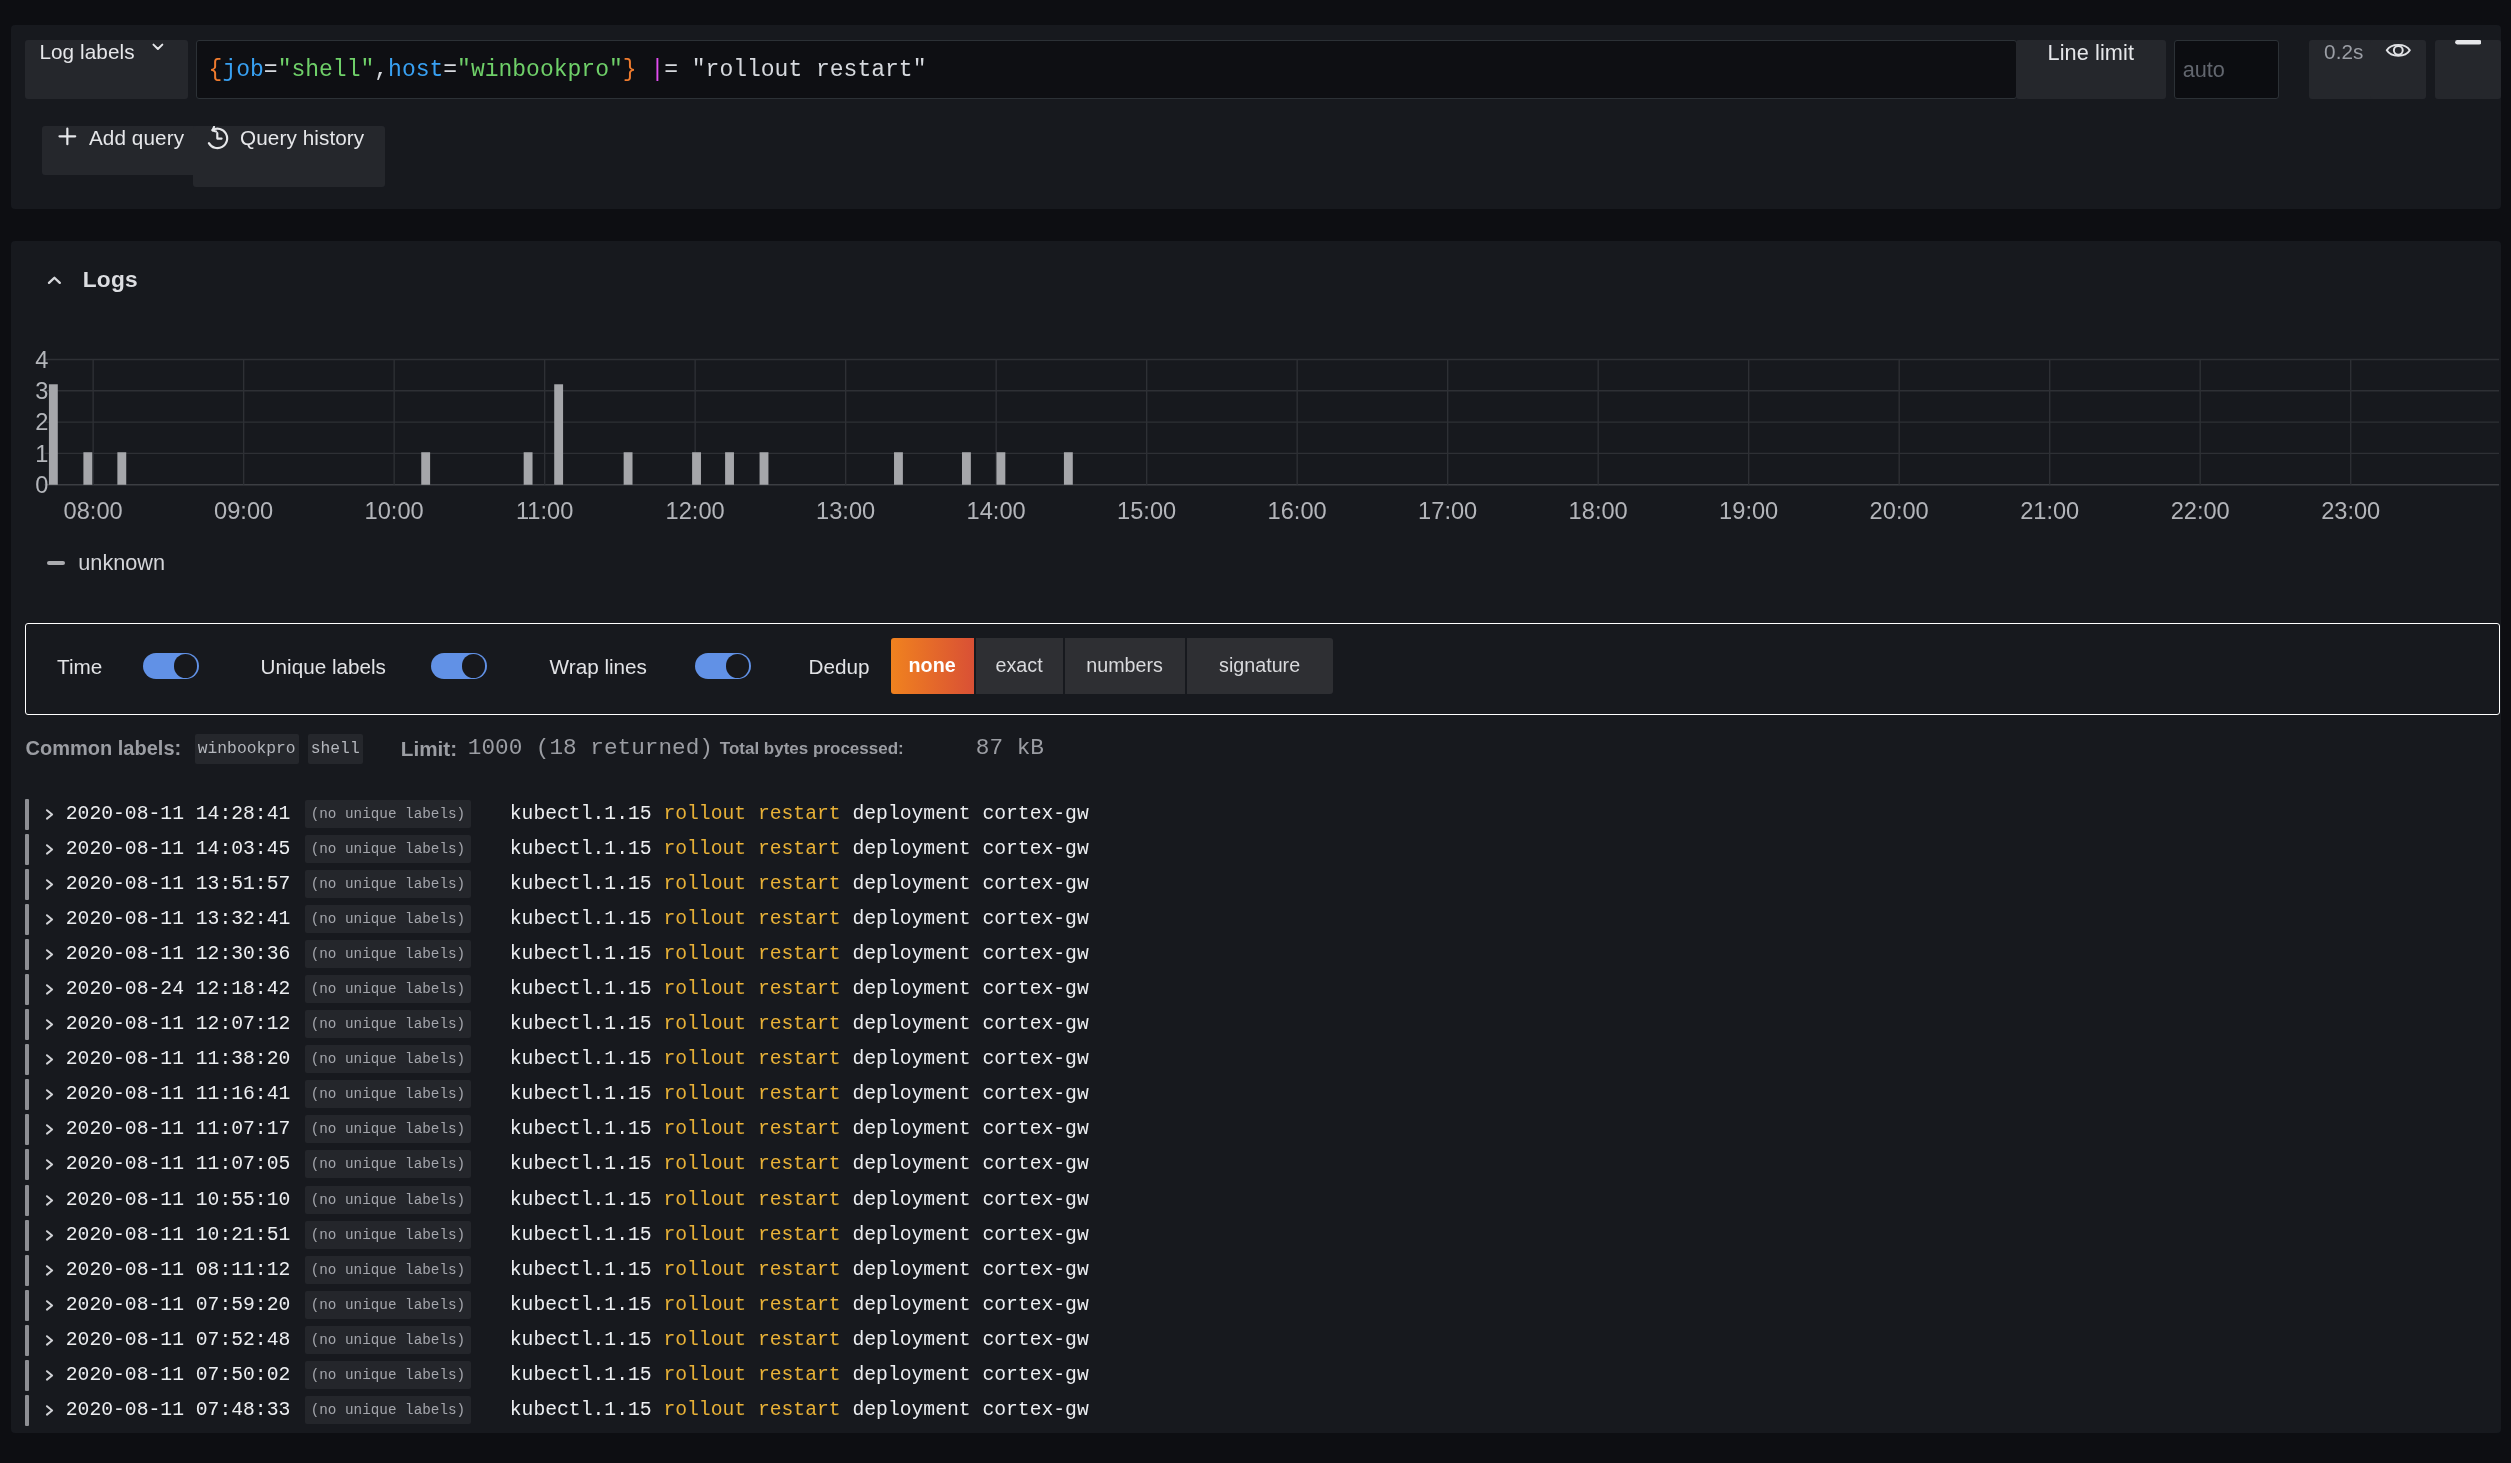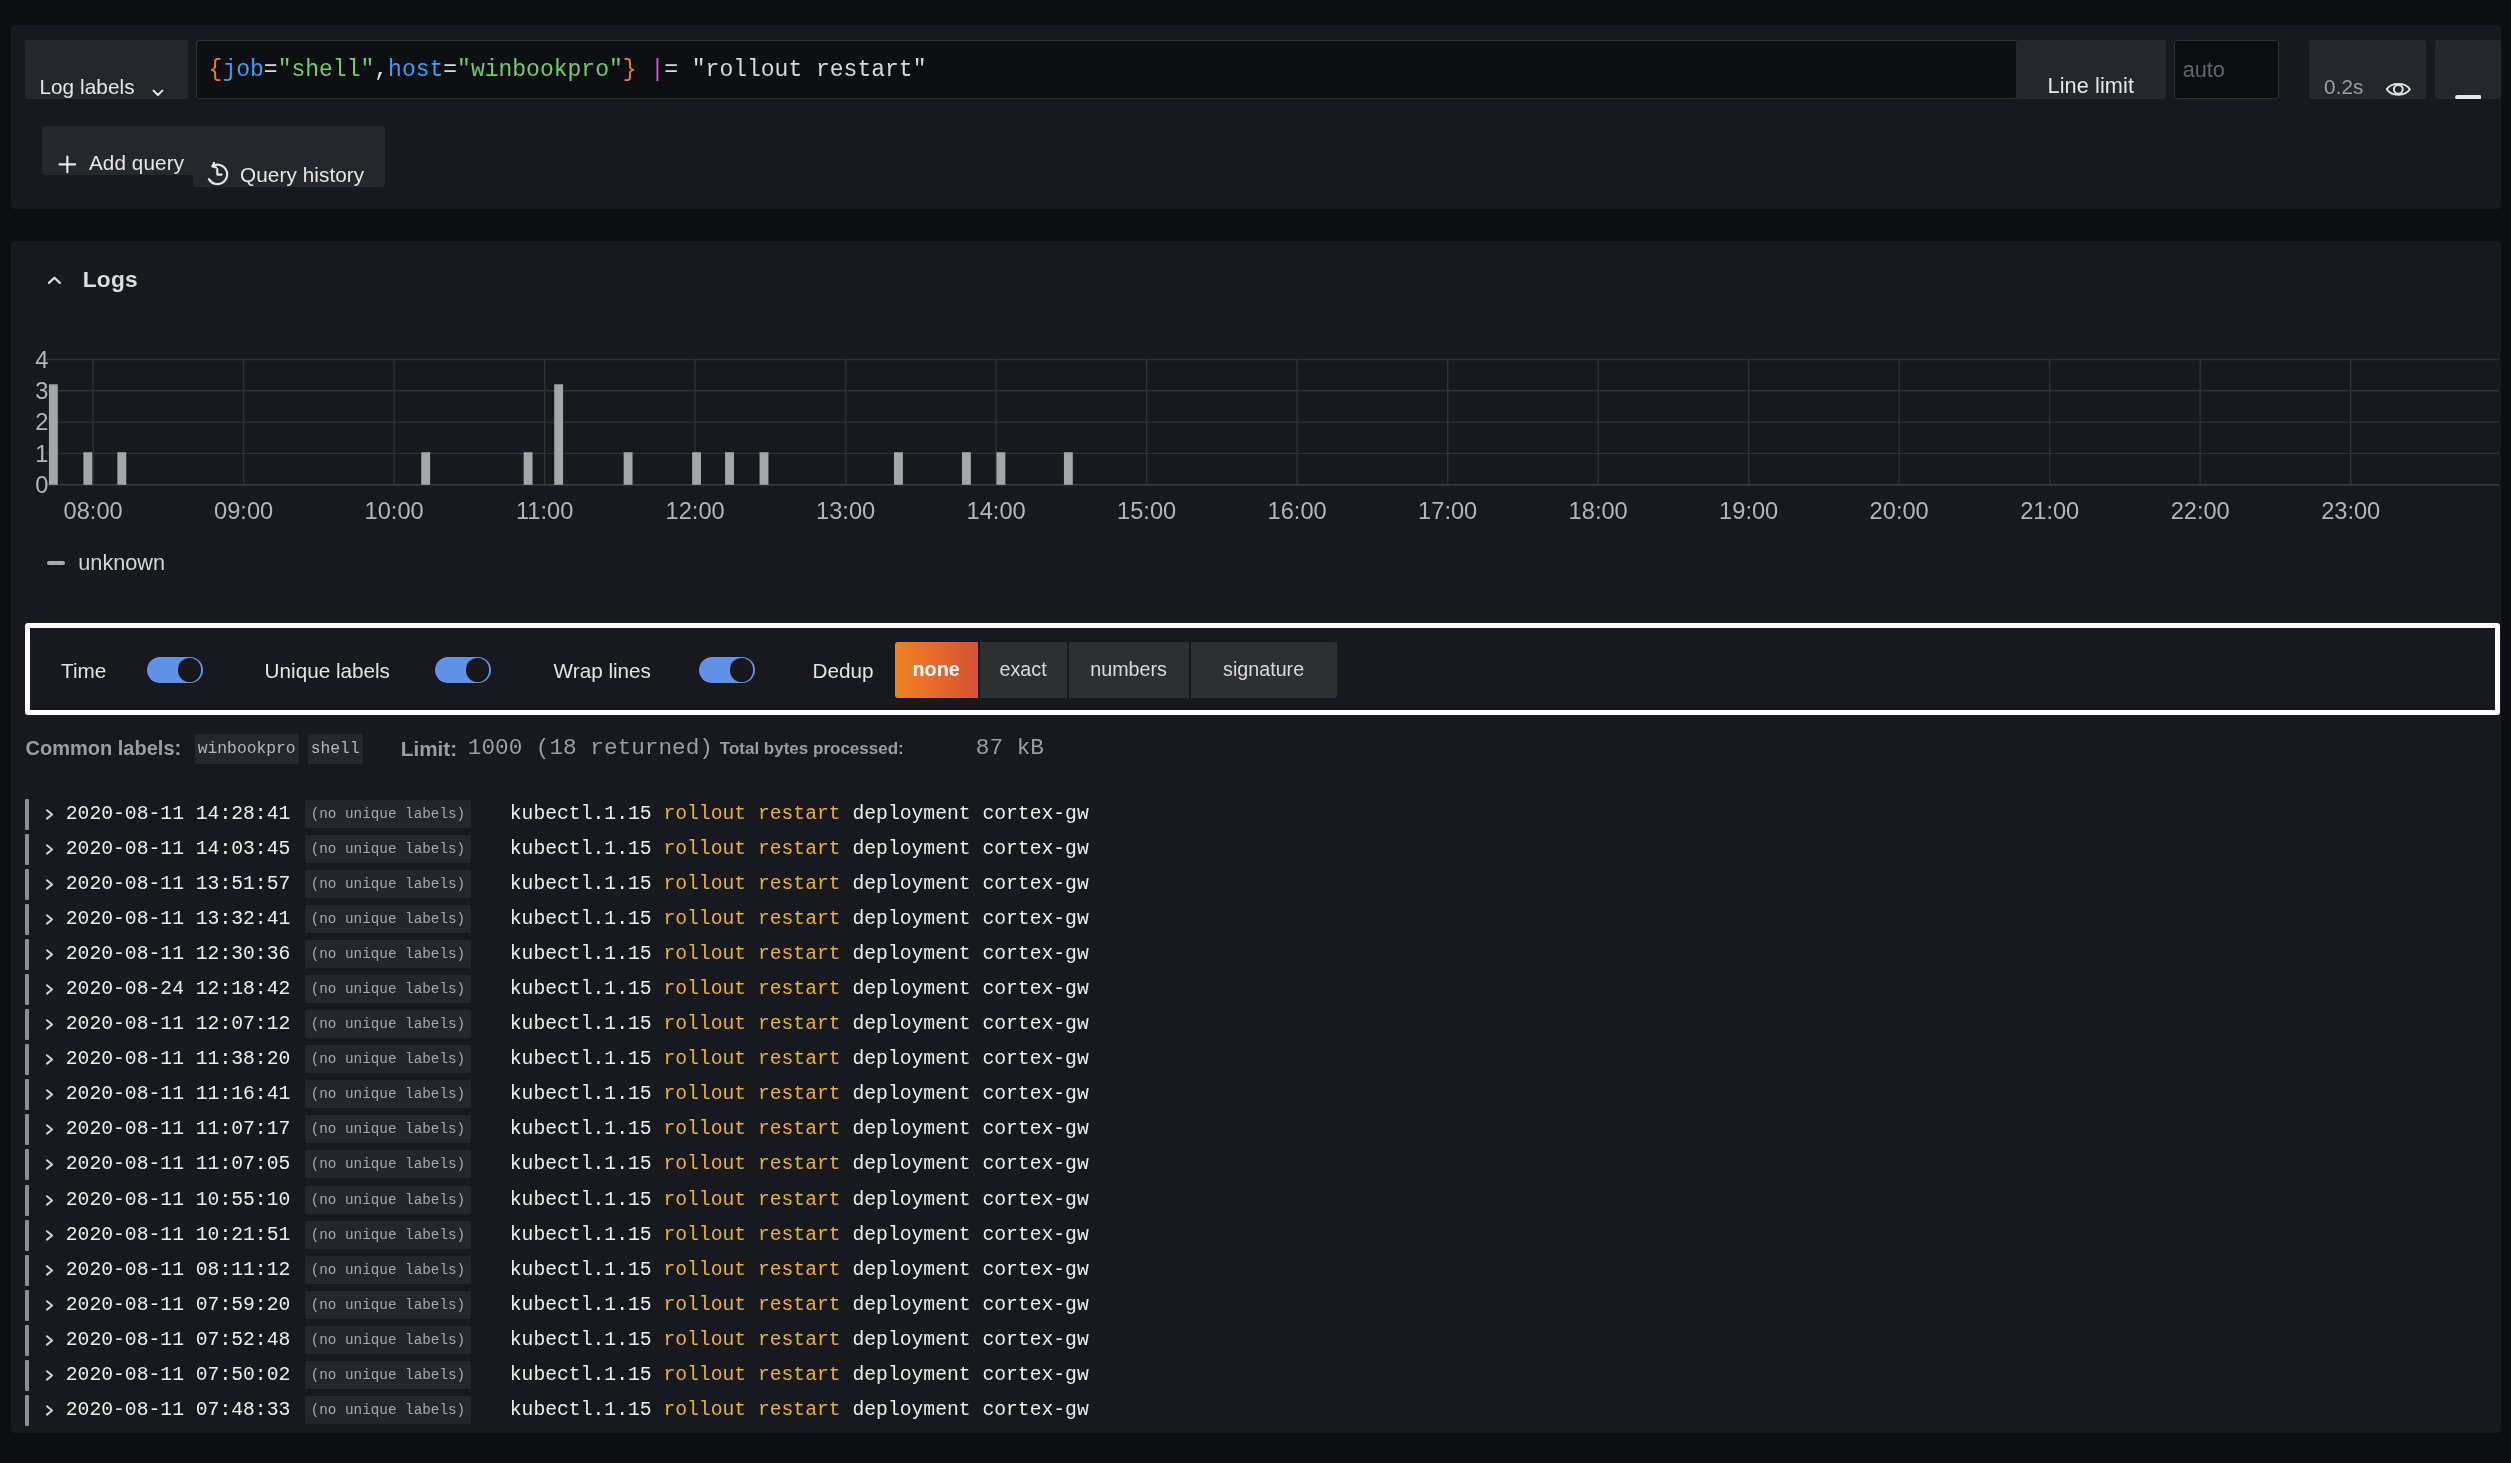--- a/index.html
+++ b/index.html
@@ -1,17 +1,17 @@
 <!DOCTYPE html>
 <html><head><meta charset="utf-8"><style>
 * { margin:0; padding:0; box-sizing:border-box; }
 html,body { width:2512px; height:1464px; background:#0d0e12; font-family:"Liberation Sans",sans-serif; overflow:hidden; }
 .card { position:absolute; background:#17191e; border-radius:3.9px; }
 .btn { position:absolute; height:59px; background:#25272c; border-radius:3px; color:#e6e7ea;
-  font-size:20.7px; font-weight:500; display:flex; align-items:flex-end; justify-content:center; letter-spacing:0.1px; }
+  font-size:20.7px; font-weight:500; display:flex; align-items:flex-start; justify-content:center; letter-spacing:0.1px; }
 
 #topcard { left:10.8px; top:24.6px; width:2490px; height:184px; }
 #loglabels { left:13.8px; top:15.8px; width:163px; justify-content:flex-start; padding-left:14.8px; }
 #editor { position:absolute; left:185px; top:15.8px; width:1821px; height:59px; background:#0e0f13;
   border:1px solid #2c3136; border-radius:3px; display:flex; align-items:center; }
 #editor .code { font-family:"Liberation Mono",monospace; font-size:23px; margin-left:11.8px; color:#d6d9de; white-space:pre; }
 .c-br { color:#ef7b2e; } .c-k { color:#38a1f3; } .c-s { color:#6fd069; } .c-p { color:#e24df0; }
 #linelimit { left:2005px; top:15.8px; width:150px; font-size:21.7px; }
 #auto { position:absolute; left:2163px; top:15.8px; width:105px; height:59px; background:#0c0d11;
   border:1px solid #2c3136; border-radius:3px; color:#62666e; font-size:21.7px; display:flex; align-items:center; padding-left:7.9px; }
@@ -19,21 +19,21 @@
 #eyebtn { left:2359px; top:15.8px; width:56px; }
 #minusbtn { left:2424px; top:15.8px; width:66px; }
 #addquery { left:13.8px; top:101px; width:163px; height:49px; justify-content:flex-start; padding-left:15.8px;margin-left:17px; }
 #qhist { left:182px; top:101px; width:192px; height:61px; justify-content:flex-start; padding-left:11.8px; }
 
 #logscard { left:10.8px; top:241px; width:2490px; height:1192px; }
 #ptitle { position:absolute; left:72px; top:24.6px; font-size:22.7px; font-weight:700; color:#dcdde1; letter-spacing:0.2px; }
 #pchev { position:absolute; left:36px; top:30.5px; }
 #legend { position:absolute; left:36px; top:309px; display:flex; align-items:center; color:#d4d5d9; font-size:21.7px; }
 #legend .dash { width:18.7px; height:3.9px; background:#aaabaf; border-radius:2px; margin-right:12.8px; }
-#ctrl { position:absolute; left:13.8px; top:382px; width:2475px; height:92px; border:5px solid #ffffff; border-radius:3px; }
+#ctrl { position:absolute; left:13.8px; top:382px; width:2475px; height:92px; border:1px solid #ffffff; border-radius:3px; }
 .clabel { position:absolute; top:30.5px; font-size:20.7px; font-weight:500; color:#e2e3e6; }
 .tgl { position:absolute; top:28.6px; width:56px; height:26.6px; border-radius:13.8px; background:#6191e6; }
 .tgl i { position:absolute; right:1.5px; top:1.5px; width:23.6px; height:23.6px; border-radius:50%; background:#17181c; }
 #seg { position:absolute; left:865px; top:13.8px; height:56px; display:flex; border-radius:14px; }
 #seg span { height:56px; display:flex; align-items:center; justify-content:center; background:#2e2f33;
   color:#d9dadd; font-size:19.7px; font-weight:500; border-left:2px solid #17191e; }
 #seg span:first-child { border-left:none; border-radius:3px 0 0 3px;
   background:linear-gradient(90deg,#f0821f,#d95035); color:#fff; font-weight:600; }
 #seg span:last-child { border-radius:0 3px 3px 0; }
 

